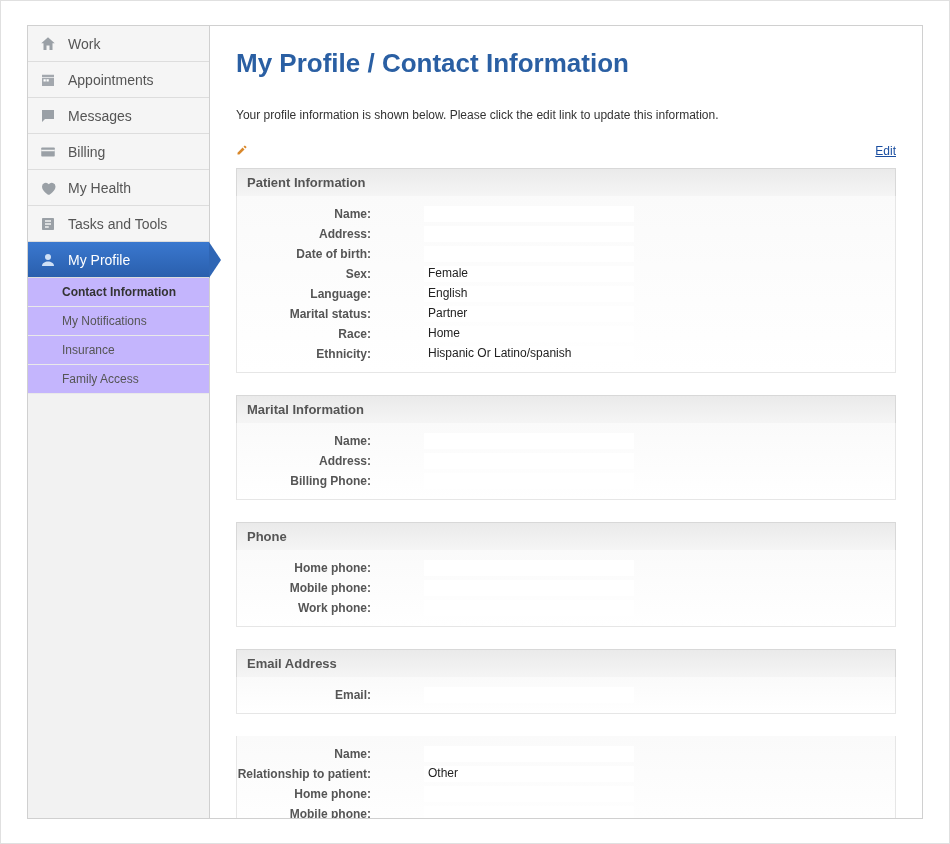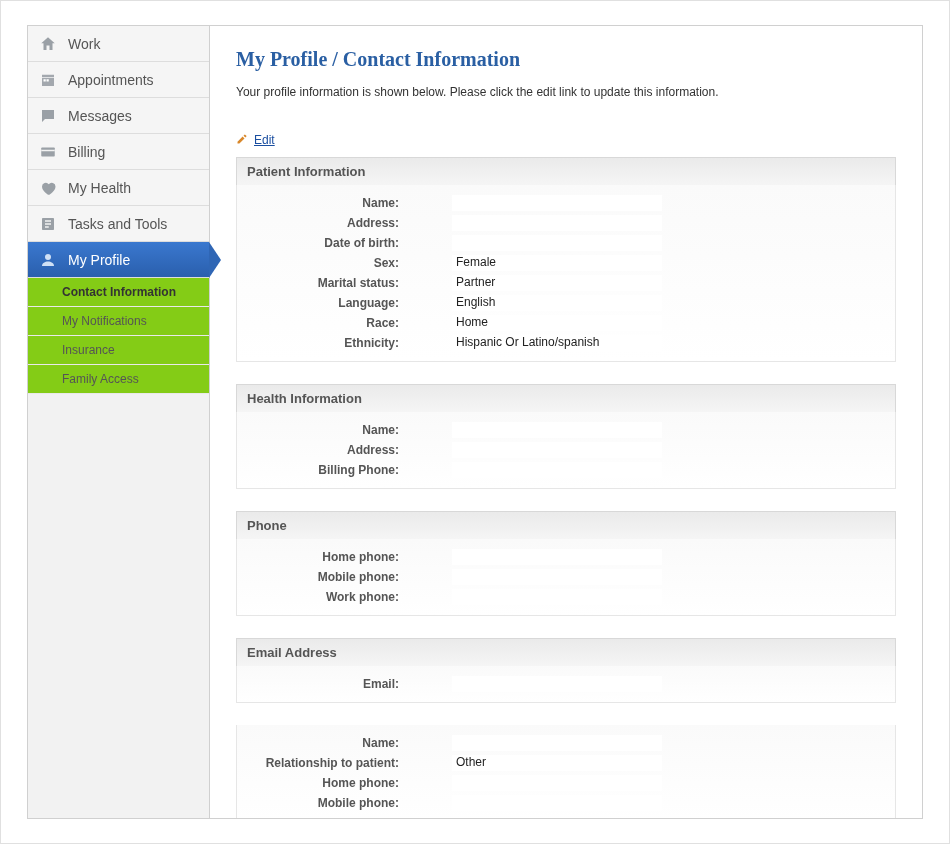--- a/index.html
+++ b/index.html
@@ -66,49 +66,49 @@
     border-left: 12px solid #2f66b5;
   }
   .subnav-list { list-style: none; background: #fff; }
   .subnav-item {
     display: block;
     padding: 7px 10px 7px 34px;
     border-bottom: 1px solid #e9e9e9;
     color: #555;
     font-size: 12px;
     cursor: pointer;
-    background: #84cc16;
+    background: #c4b5fd;
   }
   .subnav-item.active {
     font-weight: bold;
     color: #333;
   }
   
   .main {
     flex: 1;
     padding: 22px 26px 20px 26px;
     overflow-y: auto;
     background: #fff;
   }
   .page-title {
     color: #2a5fa3;
-    font-size: 20px;
+    font-size: 26px;
     font-weight: bold;
-    margin-bottom: 14px;
-    font-family: Liberation Serif, serif;
+    margin-bottom: 29px;
   }
   .page-desc {
     font-size: 12px;
     color: #333;
-    margin-bottom: 34px;
+    margin-bottom: 22px;
   }
   .edit-link-row {
     margin-bottom: 10px;
     display: flex;
     align-items: center;
+    justify-content: space-between;
   }
   .edit-link-row .icon {
     width: 14px; height: 14px; margin-right: 4px;
     color: #d9882b;
     display: inline-flex;
   }
   .edit-link {
     color: #1a4ea0;
     text-decoration: underline;
     font-size: 12px;
@@ -138,21 +138,20 @@
     min-height: 20px;
     padding: 1px 0;
   }
   .field-label {
     width: 140px;
     text-align: right;
     color: #555;
     font-size: 12px;
     padding-right: 6px;
     font-weight: bold;
-    margin-left: 28px;
   }
   .field-value {
     color: #222;
     font-size: 12px;
     min-width: 210px;
     min-height: 16px;
     background: #fff;
     padding: 0 4px;
     margin-left: 47px;
   }
@@ -262,40 +261,40 @@
         </div>
         <div class="field-row">
           <div class="field-label">Date of birth:</div>
           <div class="field-value"></div>
         </div>
         <div class="field-row">
           <div class="field-label">Sex:</div>
           <div class="field-value">Female</div>
         </div>
         <div class="field-row">
+          <div class="field-label">Language:</div>
+          <div class="field-value">English</div>
+        </div>
+        <div class="field-row">
           <div class="field-label">Marital status:</div>
           <div class="field-value">Partner</div>
         </div>
         <div class="field-row">
-          <div class="field-label">Language:</div>
-          <div class="field-value">English</div>
-        </div>
-        <div class="field-row">
           <div class="field-label">Race:</div>
           <div class="field-value">Home</div>
         </div>
         <div class="field-row">
           <div class="field-label">Ethnicity:</div>
           <div class="field-value">Hispanic Or Latino/spanish</div>
         </div>
       </div>
     </section>
 
     <section class="section">
-      <div class="section-header">Health Information</div>
+      <div class="section-header">Marital Information</div>
       <div class="section-body">
         <div class="field-row">
           <div class="field-label">Name:</div>
           <div class="field-value"></div>
         </div>
         <div class="field-row">
           <div class="field-label">Address:</div>
           <div class="field-value"></div>
         </div>
         <div class="field-row">

